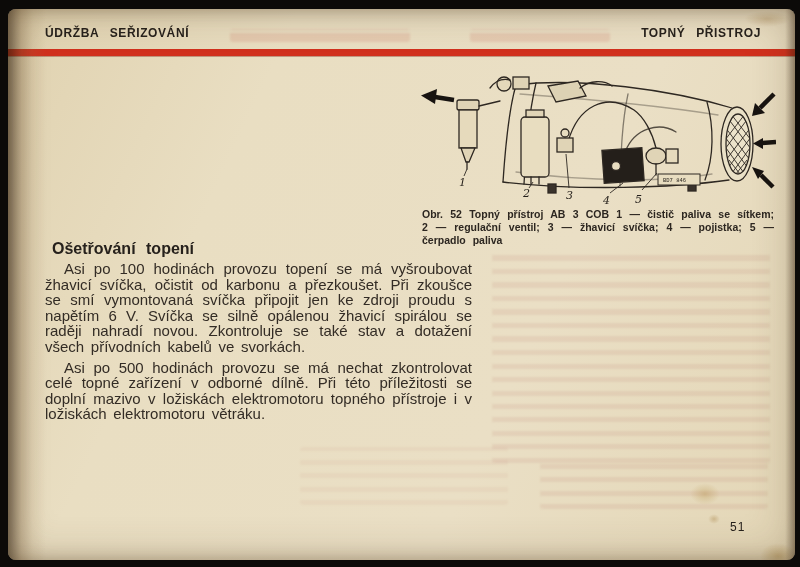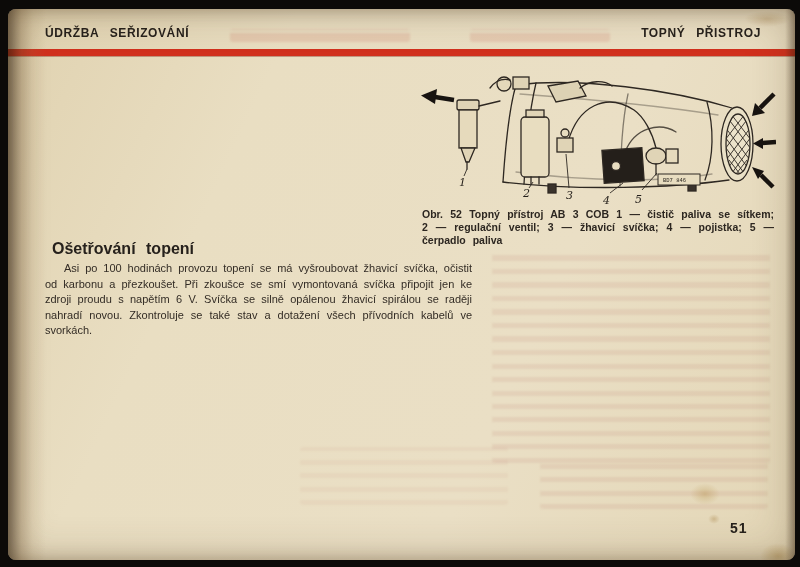--- a/index.html
+++ b/index.html
@@ -19,23 +19,23 @@
         color:#26211c;font-weight:bold;font-size:12px;letter-spacing:.6px;}
   .header .hl{word-spacing:7px;}
   .redrule{position:absolute;top:40px;left:0;right:0;height:7px;background:#d1301d;
         box-shadow:0 1px 0 rgba(120,20,10,.35);}
   .figure{position:absolute;left:412px;top:63px;width:356px;height:134px;}
   .figure svg{display:block;width:100%;height:100%;}
   .caption{position:absolute;left:414px;top:199px;width:352px;color:#2c2620;
         font-size:10.5px;font-weight:bold;line-height:13px;text-align:justify;word-spacing:4px;}
   .heading{position:absolute;left:44px;top:231px;color:#26211c;font-size:16px;font-weight:bold;word-spacing:6px;}
   .bodytext{position:absolute;left:37px;top:252px;width:427px;color:#332c25;
-        font-size:11px;line-height:15.6px;text-align:justify;word-spacing:2.5px;}
+        font-size:15px;line-height:15.6px;text-align:justify;word-spacing:2.5px;}
   .bodytext p{margin:0 0 5px 0;text-indent:19px;}
-  .pagenum{position:absolute;left:722px;top:511px;color:#26211c;font-size:14px;font-weight:bold;letter-spacing:1px;}
+  .pagenum{position:absolute;left:722px;top:511px;color:#26211c;font-size:12px;font-weight:normal;letter-spacing:1px;}
   .ghost{position:absolute;pointer-events:none;filter:blur(.8px);border-radius:3px;
         background-image:repeating-linear-gradient(0deg,rgba(182,104,92,.11) 0px,rgba(182,104,92,.11) 5px,transparent 5px,transparent 13.5px);}
   .ghost.red{background-image:repeating-linear-gradient(0deg,rgba(205,95,80,.16) 0px,rgba(205,95,80,.16) 9px,transparent 9px,transparent 12px);}
   .stain{position:absolute;pointer-events:none;border-radius:50%;}
   .stain.a{left:682px;top:474px;width:30px;height:22px;background:radial-gradient(ellipse,rgba(168,126,45,.30),transparent 70%);}
   .stain.b{left:752px;top:534px;width:36px;height:26px;background:radial-gradient(ellipse,rgba(160,118,40,.35),transparent 70%);}
   .stain.c{left:736px;top:2px;width:46px;height:16px;background:radial-gradient(ellipse,rgba(150,110,50,.28),transparent 70%);}
   .stain.d{left:700px;top:505px;width:12px;height:10px;background:radial-gradient(ellipse,rgba(150,105,35,.30),transparent 70%);}
   .fig-num{font-family:"DejaVu Serif",serif;font-style:italic;font-size:11px;fill:#241f1a;}
   .fig-plate{font-family:"Liberation Mono",monospace;font-size:5.5px;fill:#241f1a;}
@@ -155,20 +155,21 @@
         </g>
       </svg>
     </div>
 
     <div class="caption">Obr. 52 Topný přístroj AB 3 COB 1 — čistič paliva se sítkem; 2 — regulační ventil; 3 — žhavicí svíčka; 4 — pojistka; 5 — čerpadlo paliva</div>
 
     <div class="heading">Ošetřování topení</div>
 
     <div class="bodytext">
       <p>Asi po 100 hodinách provozu topení se má vyšroubovat žhavicí svíčka, očistit od karbonu a přezkoušet. Při zkoušce se smí vymontovaná svíčka připojit jen ke zdroji proudu s napětím 6 V. Svíčka se silně opálenou žhavicí spirálou se raději nahradí novou. Zkontroluje se také stav a dotažení všech přívodních kabelů ve svorkách.</p>
+      <p>Asi po 500 hodinách provozu se má nechat zkontrolovat celé topné zařízení v odborné dílně. Při této příležitosti se doplní mazivo v ložiskách elektromotoru topného přístroje i v ložiskách elektromotoru větráku.</p>
     </div>
 
     <div class="pagenum">51</div>
 
     <div class="stain a"></div>
     <div class="stain b"></div>
     <div class="stain c"></div>
     <div class="stain d"></div>
     <div class="binding"></div>
     <div class="edge-right"></div>

